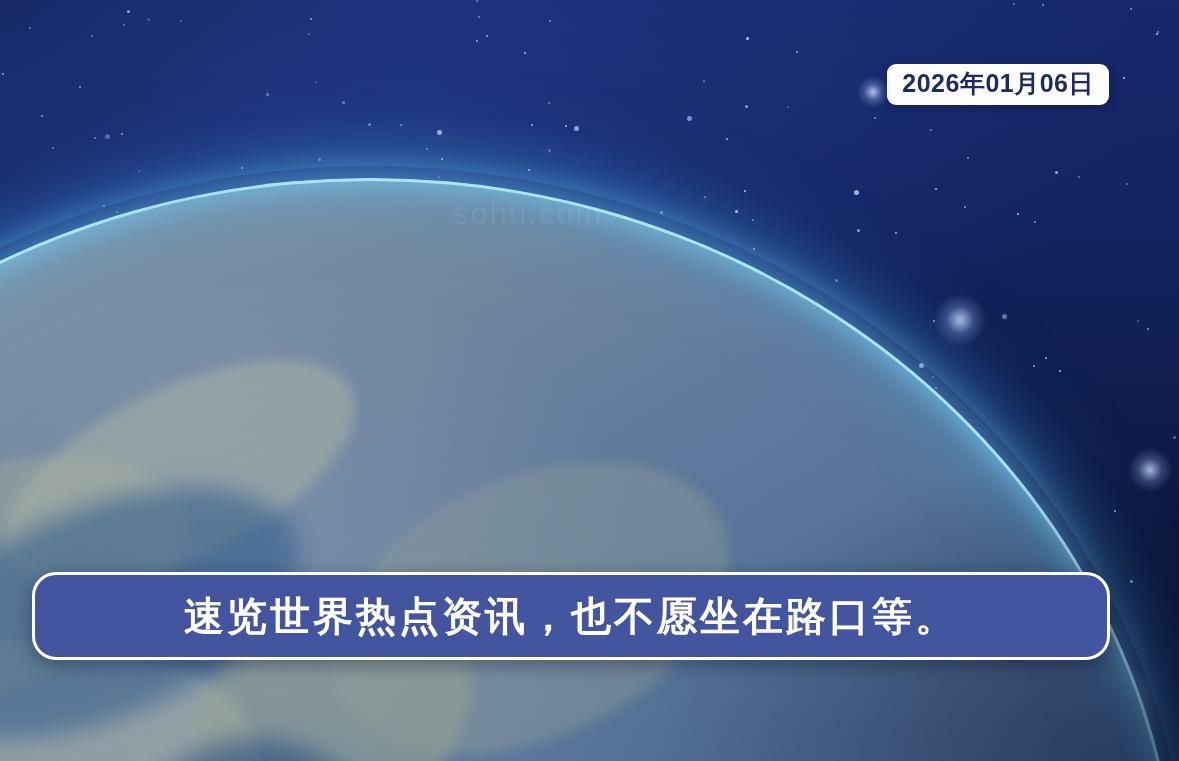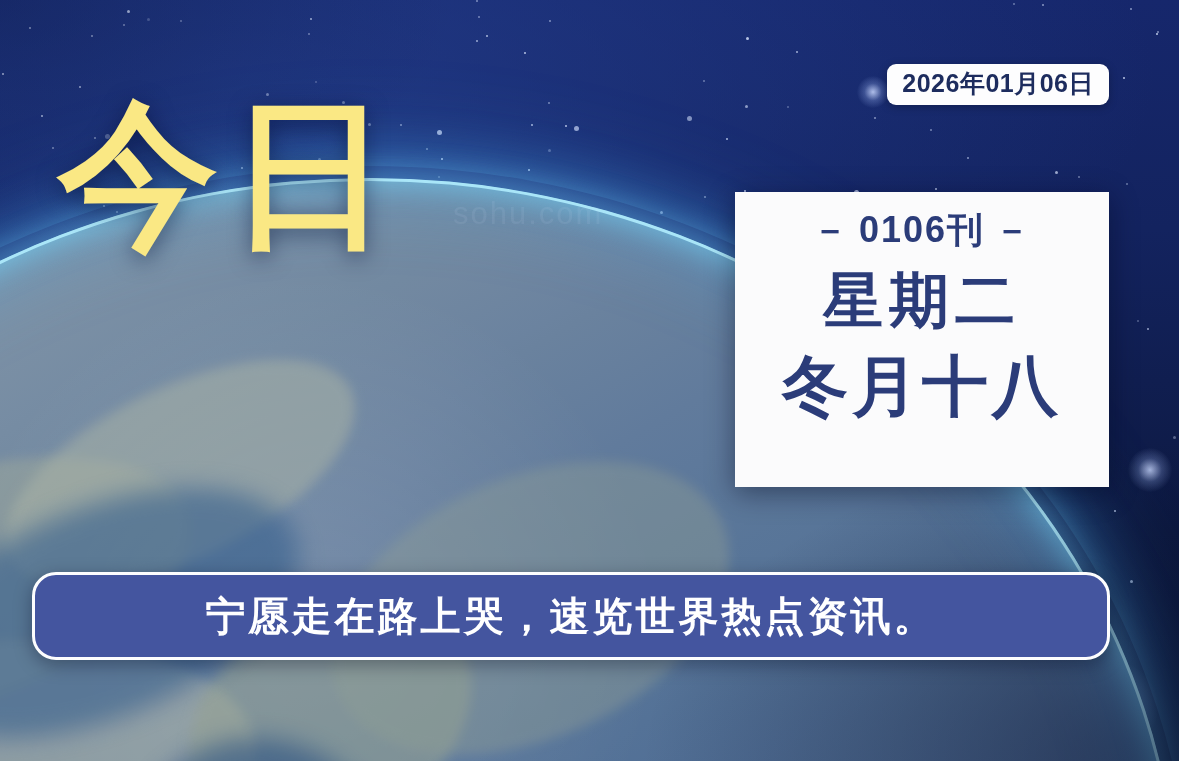--- a/index.html
+++ b/index.html
@@ -472,31 +472,23 @@
     </div>
   </div>
   <div class="limb2"></div>
   <div class="limb"></div>
 
   <div class="vignette"></div>
 
   <div class="watermark">sohu.com</div>
 
   <div class="title-block">
-    <div class="title-line title-1">今日</div>
   </div>
 
   <div class="date-badge">2026年01月06日</div>
 
 
-  <div class="info-card">
-    <div class="issue">
-      <span class="dash">－</span><span>0106刊</span><span class="dash">－</span>
-    </div>
-    <div class="weekday">星期二</div>
-    <div class="lunar">冬月十八</div>
+
+  <div class="quote-bar">
+    <div class="quote-text">速览世界热点资讯，也不愿坐在路口等。</div>
   </div>
 
-  <div class="quote-bar">
-    <div class="quote-text">宁愿走在路上哭，速览世界热点资讯。</div>
-  </div>
-
 </div>
 
 </body></html>

